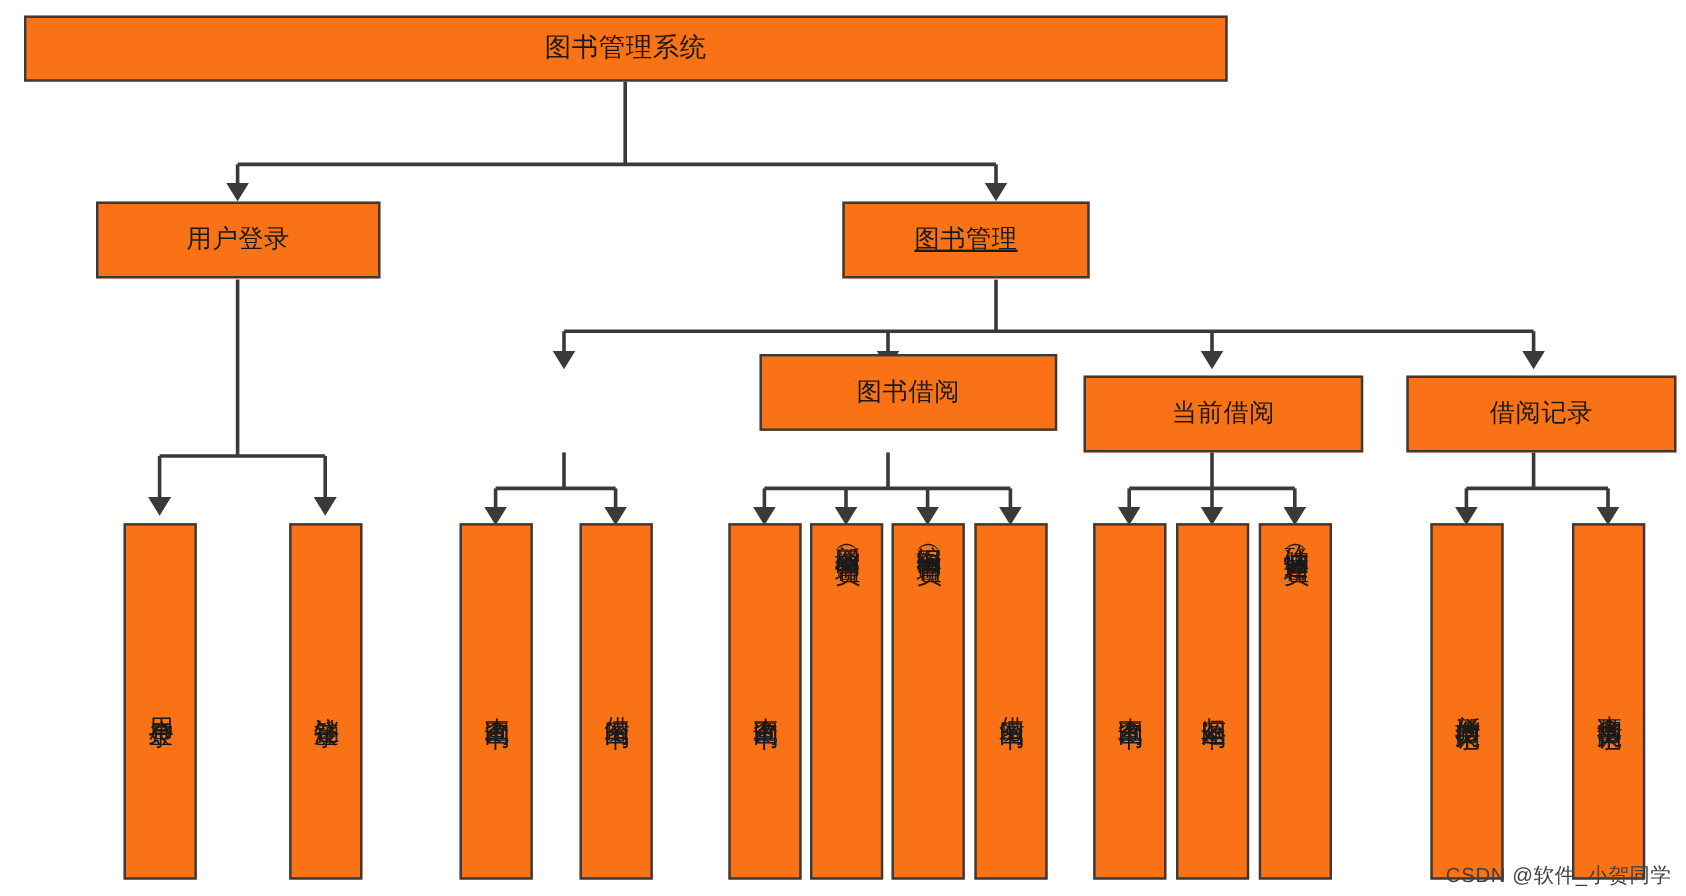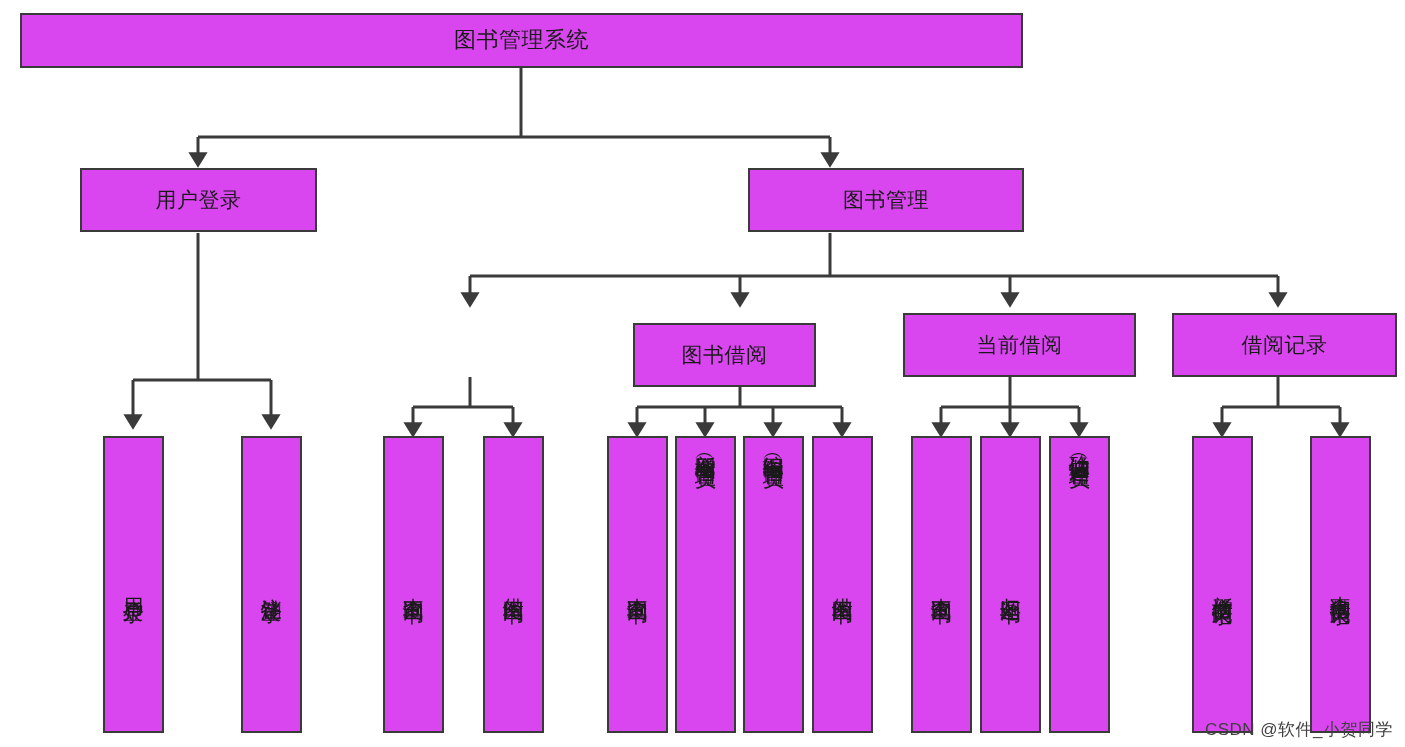--- a/index.html
+++ b/index.html
@@ -21,21 +21,21 @@
     position: absolute;
     left: 0;
     top: 0;
     width: 1405px;
     height: 747px;
     pointer-events: none;
   }
   .node {
     position: absolute;
     box-sizing: border-box;
-    background: #d946ef;
+    background: #f97316;
     border: 2px solid #3a3a3a;
     display: flex;
     align-items: center;
     justify-content: center;
     color: #1a1a1a;
     z-index: 2;
   }
   .node-label {
     display: block;
     text-align: center;
@@ -132,26 +132,26 @@
   </svg>
 
   <div class="node horizontal" id="node-root" style="left:20px; top:13px; width:1003px; height:55px;">
     <span class="node-label">图书管理系统</span>
   </div>
 
   <div class="node horizontal" style="left:80px; top:168px; width:237px; height:64px;">
     <span class="node-label">用户登录</span>
   </div>
 
-  <div class="node horizontal" style="left:748px; top:168px; width:276px; height:64px;">
+  <div class="node horizontal" style="left:702px; top:168px; width:206px; height:64px;text-decoration:underline;">
     <span class="node-label">图书管理</span>
   </div>
 
 
-  <div class="node horizontal" style="left:633px; top:323px; width:183px; height:64px;">
+  <div class="node horizontal" style="left:633px; top:295px; width:248px; height:64px;">
     <span class="node-label">图书借阅</span>
   </div>
 
   <div class="node horizontal" style="left:903px; top:313px; width:233px; height:64px;">
     <span class="node-label">当前借阅</span>
   </div>
 
   <div class="node horizontal" style="left:1172px; top:313px; width:225px; height:64px;">
     <span class="node-label">借阅记录</span>
   </div>

